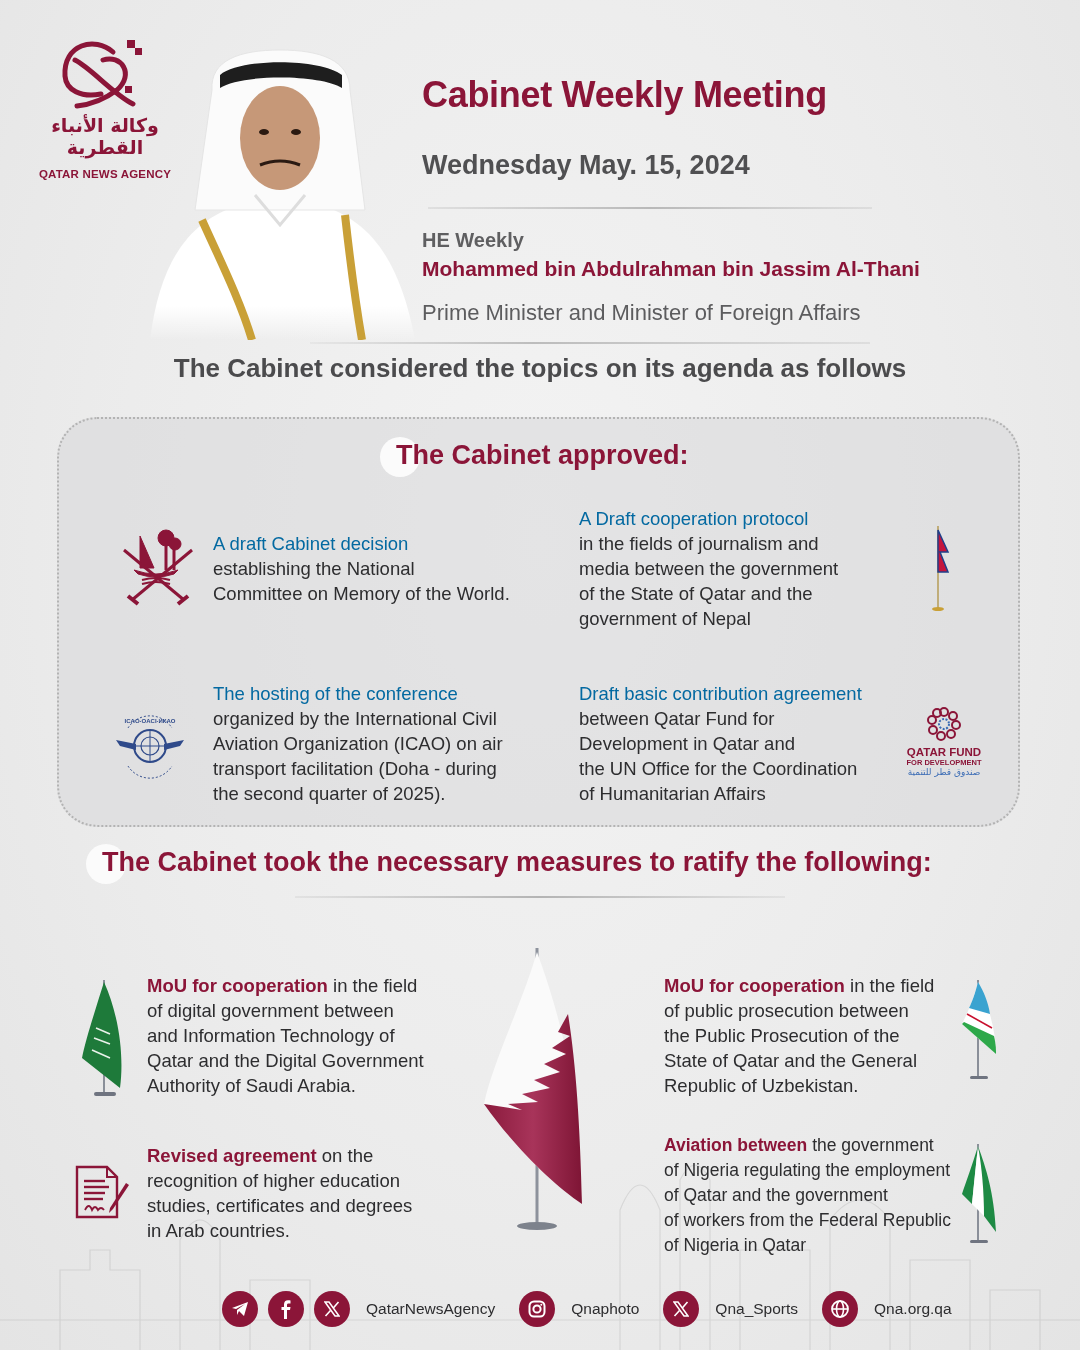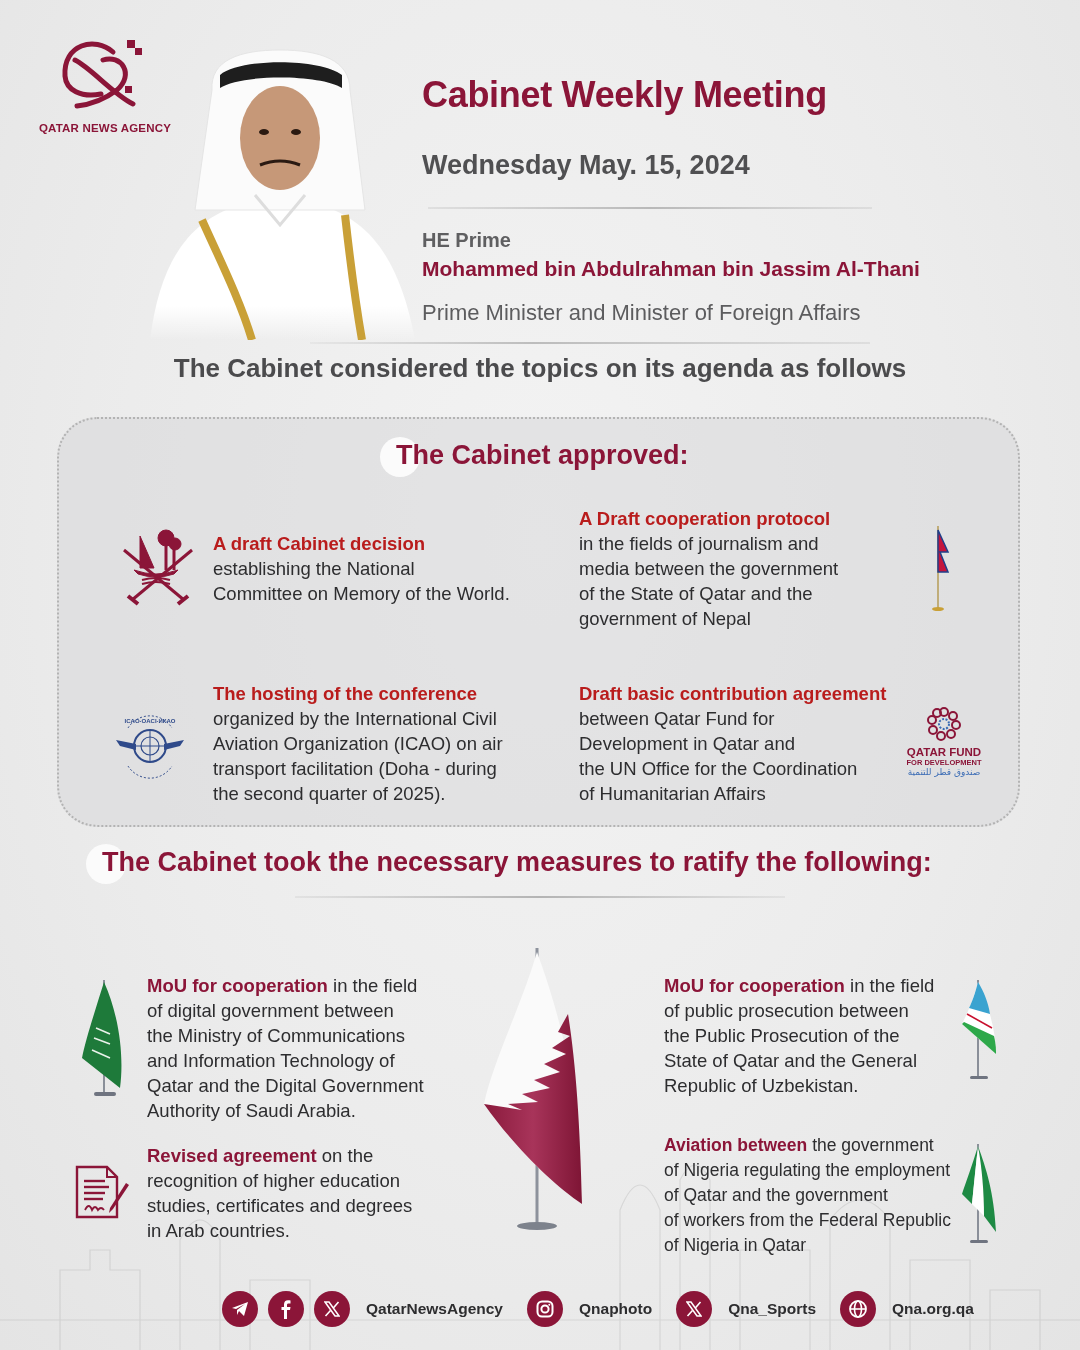--- a/index.html
+++ b/index.html
@@ -35,30 +35,30 @@
   .panel {
     left: 57px; top: 417px; width: 963px; height: 410px;
     background: rgba(215,215,216,0.55);
     border: 2px dotted #b3b3b3;
     border-radius: 40px;
   }
   .sec-title { font-size: 27px; font-weight: bold; color: #8b1538; font-family: "Liberation Sans", sans-serif; white-space: nowrap; }
   .sec-title .dot { position: absolute; width: 40px; height: 40px; border-radius: 50%; background: #fbfbfb; left: -16px; top: -3px; z-index: -1; }
   .approved-title { left: 396px; top: 440px; position: absolute; z-index: 1; }
   .item-text { font-size: 18.5px; line-height: 25px; color: #2d2d2f; font-family: "Liberation Sans", sans-serif; }
-  .item-text .hd { color: #b91c1c; font-weight: bold; display: block; }
+  .item-text .hd { color: #0369a1; font-weight: normal; display: block; }
 
   .ratify-title { left: 102px; top: 847px; position: absolute; z-index: 1; }
   .rule3 { left: 295px; top: 896px; width: 490px; height: 2px; background: linear-gradient(90deg, rgba(160,160,160,0.15), #b4b4b4 50%, rgba(160,160,160,0.15)); }
 
   .rat-text { font-size: 18.5px; line-height: 25px; color: #2d2d2f; font-family: "Liberation Sans", sans-serif; }
   .rat-text .hd-inline { color: #8b1538; font-weight: bold; }
 
   
-  .footer { left: 222px; top: 1290px; height: 38px; display: flex; align-items: center; gap: 6px; font-weight: bold; }
+  .footer { left: 222px; top: 1290px; height: 38px; display: flex; align-items: center; gap: 6px; }
   .soc { width: 36px; height: 36px; border-radius: 50%; background: #8b1538; display: inline-flex; align-items: center; justify-content: center; margin-right: 4px; }
   .soc svg { display: block; }
   .soc-label { font-size: 15.5px; color: #2d2d2f; margin: 0 18px 0 6px; font-family: "Liberation Sans", sans-serif; }
   .skyline { left: 0; top: 1120px; width: 1080px; height: 230px; opacity: 0.13; }
 </style>
 </head>
 <body>
 
 <svg class="abs skyline" viewBox="0 0 1080 230" preserveAspectRatio="none">
   <g fill="none" stroke="#555" stroke-width="1.2">
@@ -77,20 +77,21 @@
 
 <div class="abs logo">
   <svg width="100" height="74" viewBox="0 0 100 74">
     <path d="M58 14 C40 -2, 8 6, 10 38 C11 52, 26 60, 46 56" fill="none" stroke="#8b1538" stroke-width="5" stroke-linecap="round"></path>
     <path d="M20 22 C36 30, 58 56, 78 66" fill="none" stroke="#8b1538" stroke-width="5" stroke-linecap="round"></path>
     <path d="M48 22 C66 16, 80 36, 62 52 C54 58, 40 66, 22 68" fill="none" stroke="#8b1538" stroke-width="5" stroke-linecap="round"></path>
     <rect x="72" y="2" width="8" height="8" fill="#8b1538"></rect>
     <rect x="80" y="10" width="7" height="7" fill="#8b1538"></rect>
     <rect x="70" y="48" width="7" height="7" fill="#8b1538"></rect>
   </svg>
+  <div class="ar">وكالة الأنباء القطرية</div>
   <div class="en">QATAR NEWS AGENCY</div>
 </div>
 
 <svg class="abs portrait" viewBox="0 0 280 300">
   <defs>
     <linearGradient id="fade" x1="0" y1="0" x2="0" y2="1">
       <stop offset="0.75" stop-color="#fff" stop-opacity="1"></stop>
       <stop offset="1" stop-color="#fff" stop-opacity="0"></stop>
     </linearGradient>
   </defs>
@@ -109,21 +110,21 @@
   <path d="M120 125 q20 -8 40 0" stroke="#2a1a12" stroke-width="3" fill="none"></path>
   <ellipse cx="124" cy="92" rx="5" ry="3" fill="#2a1a12"></ellipse>
   <ellipse cx="156" cy="92" rx="5" ry="3" fill="#2a1a12"></ellipse>
 
   <path d="M115 155 L140 185 L165 155" stroke="#ddd" stroke-width="3" fill="none"></path>
 </svg>
 
 <div class="abs title">Cabinet Weekly Meeting</div>
 <div class="abs date">Wednesday May. 15, 2024</div>
 <div class="abs rule1"></div>
-<div class="abs he">HE Prime</div>
+<div class="abs he">HE Weekly</div>
 <div class="abs name">Mohammed bin Abdulrahman bin Jassim Al-Thani</div>
 <div class="abs role">Prime Minister and Minister of Foreign Affairs</div>
 <div class="abs rule2"></div>
 <div class="abs agenda">The Cabinet considered the topics on its agenda as follows</div>
 
 <div class="abs panel"></div>
 <div class="sec-title approved-title">
   <span class="dot"></span>
   <span>The Cabinet approved:</span>
 </div>
@@ -214,21 +215,20 @@
 
 <svg class="abs" style="left:80px;top:978px" width="50" height="120" viewBox="0 0 50 120">
   <line x1="24" y1="2" x2="24" y2="114" stroke="#8a8f99" stroke-width="2"></line>
   <path d="M24 4 C16 30, 6 60, 2 80 L40 110 C44 80, 40 40, 24 4 Z" fill="#1e7a3a"></path>
   <path d="M16 50 l14 6 M14 60 l16 6 M12 72 l18 8" stroke="#e9f2ea" stroke-width="1.6"></path>
   <rect x="14" y="114" width="22" height="4" rx="2" fill="#6f7480"></rect>
 </svg>
 <div class="abs rat-text" style="left:147px;top:973px">
   <span style="display:block"><span class="hd-inline">MoU for cooperation</span><span> in the field</span></span>
   <span style="display:block">of digital government between</span>
-  <span style="display:block">the Ministry of Communications</span>
   <span style="display:block">and Information Technology of</span>
   <span style="display:block">Qatar and the Digital Government</span>
   <span style="display:block">Authority of  Saudi Arabia.</span>
 </div>
 
 <svg class="abs" style="left:75px;top:1163px" width="58" height="58" viewBox="0 0 58 58">
   <path d="M2 4 H32 L42 14 V54 H2 Z" fill="none" stroke="#8b1538" stroke-width="2.4"></path>
   <path d="M32 4 V14 H42" fill="none" stroke="#8b1538" stroke-width="2"></path>
   <g stroke="#8b1538" stroke-width="2.4">
       <line x1="9" y1="18" x2="30" y2="18"></line>

